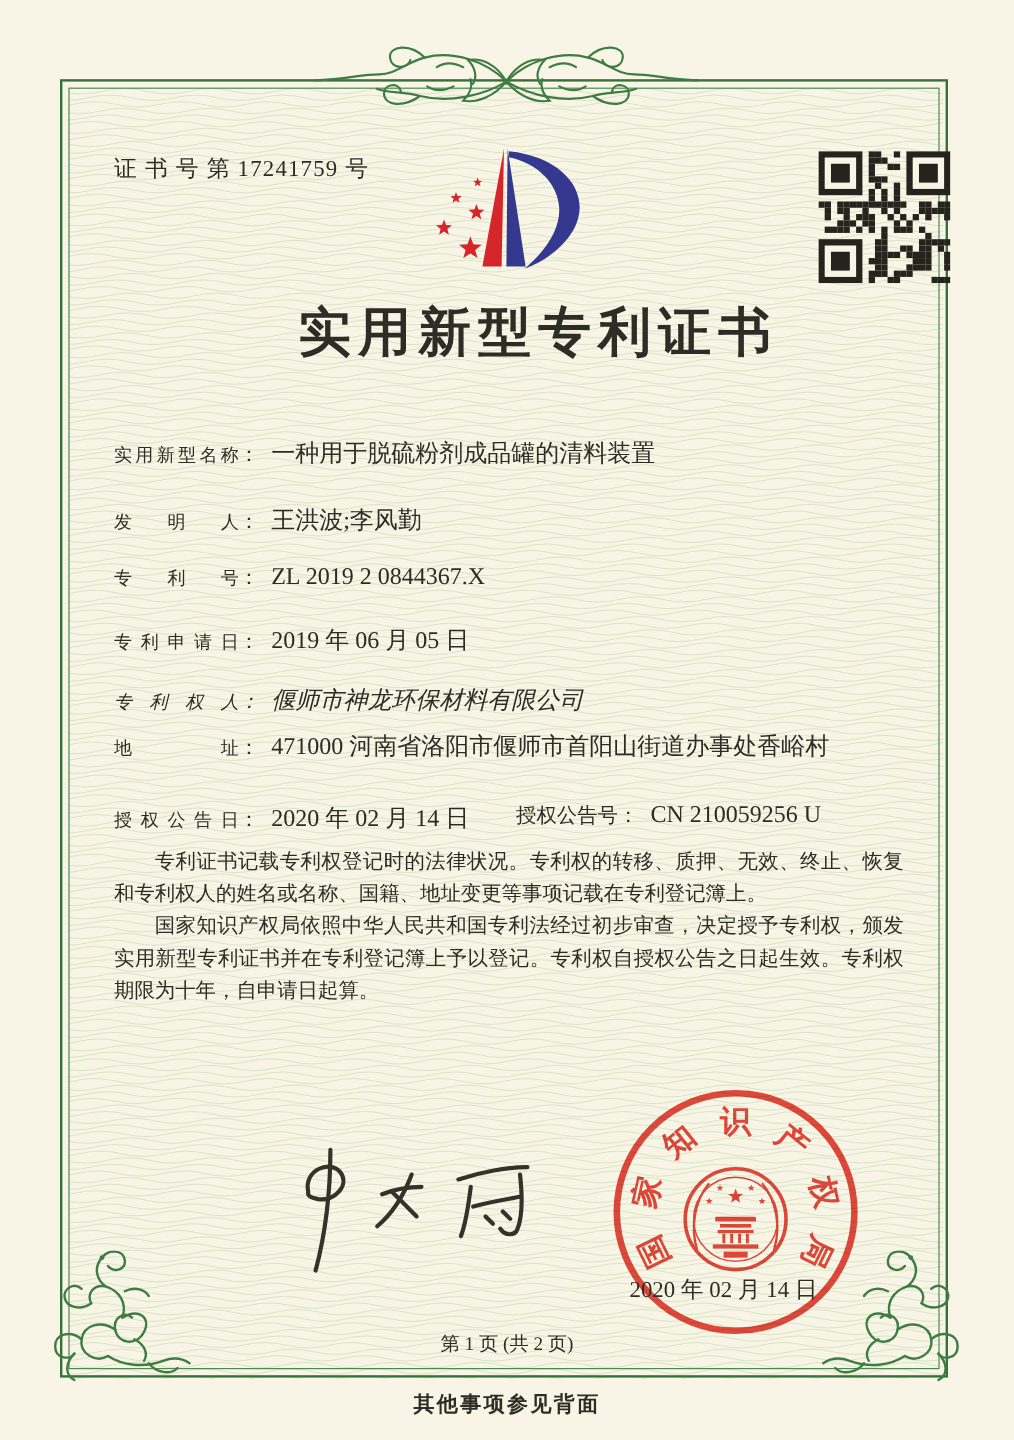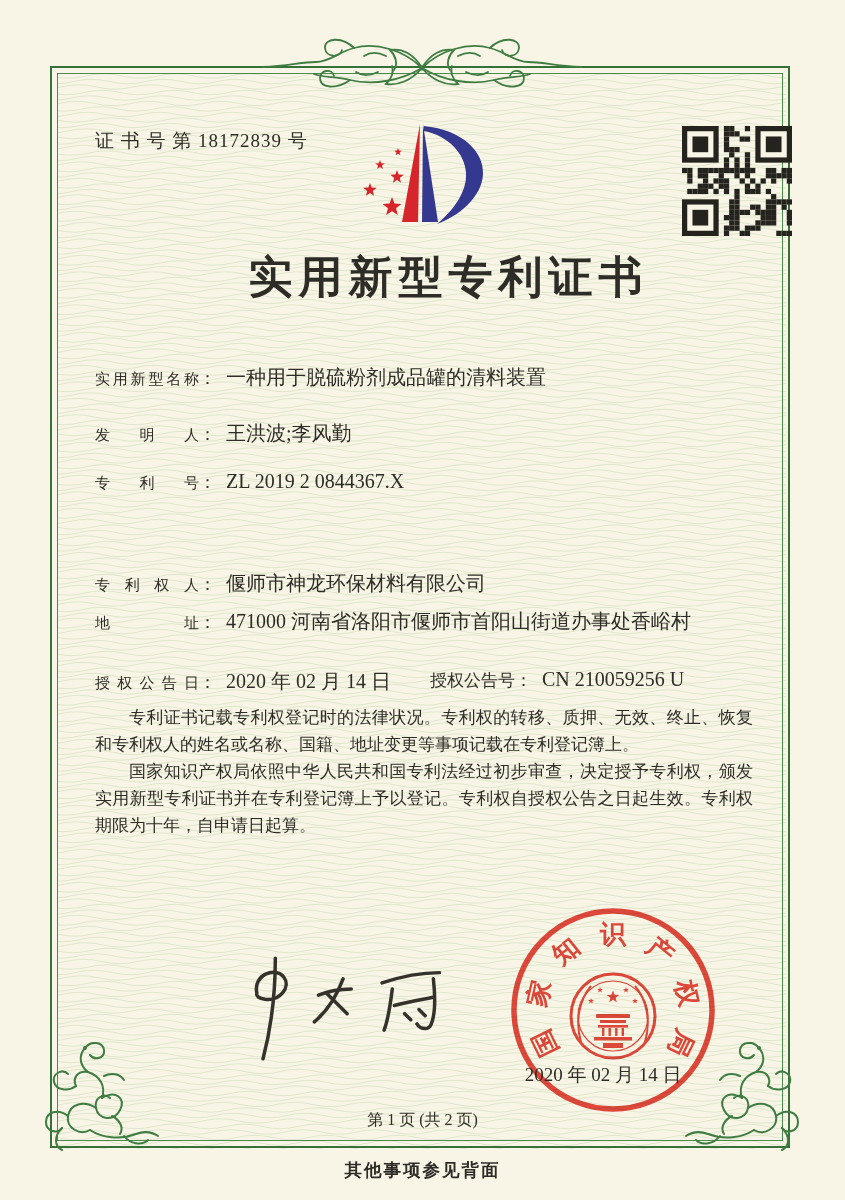--- a/index.html
+++ b/index.html
@@ -33,21 +33,21 @@
     text-align:center; font-size:44px; font-weight:700; letter-spacing:6px;padding-left:26px;
   }
   .field-row{position:absolute; left:95px; white-space:nowrap; font-size:17px;}
   .f-label{
     display:inline-block; width:104px; text-align:justify; text-align-last:justify;
     font-size:15px; vertical-align:baseline;
   }
   .f-colon{font-size:17px; margin-right:10px;}
   .f-value{font-size:20px;}
   .row-name{top:364px;} .row-inventor{top:420px;} .row-patentno{top:470px;}
-  .row-filing{top:520px;} .row-patentee{top:570px;} .row-address{top:608px;}
+  .row-filing{top:520px;} .row-patentee{top:570px;font-style:italic;} .row-address{top:608px;}
   .row-grant{top:668px;}
   .grant-no{position:absolute; left:335px; top:0; white-space:nowrap;}
   .g-label{font-size:17px;}
   .paras{
     position:absolute; left:95px; top:704px; width:658px;
     font-size:17px; line-height:27px; text-align:justify;
   }
   .paras p{margin:0; text-indent:2em;}
   .officials{position:absolute; left:95px; top:992px; font-size:19px; letter-spacing:4px;}
   .officials .o-name{margin-top:17px;}
@@ -300,21 +300,21 @@
       <path d="M48,44 C40,50 28,48 26,40 C24,32 34,26 40,32"></path>
       <path d="M76,34 C84,30 92,32 96,38"></path>
       <path d="M84,74 C92,78 96,86 92,92"></path>
       <circle cx="57" cy="6" r="2" fill="#3e7c42" stroke="none"></circle>
     </g>
   </svg>
   <svg class="corner corner-br" viewBox="0 0 132 120">
     <use href="#cornerG"></use>
   </svg>
 
-  <div class="cert-no">证 书 号 第 18172839 号</div>
+  <div class="cert-no">证 书 号 第 17241759 号</div>
 
   <svg class="logo" viewBox="0 0 150 122">
     <path d="M79,10 C118,14 139,36 138,58 C137,82 112,101 92,108 C110,93 122,75 121,57 C120,38 104,20 79,15 Z" fill="#35388f"></path>
     <path d="M75,8 L57,106 L73,106 Z" fill="#d6262b"></path>
     <path d="M78,8 L77,106 L93,106 Z" fill="#35388f"></path>
     <g id="logoStars">
         <polygon points="53.0,32.0 54.0,34.6 56.8,34.8 54.6,36.5 55.4,39.2 53.0,37.7 50.6,39.2 51.4,36.5 49.2,34.8 52.0,34.6" fill="#d6262b"></polygon>
         <polygon points="35.0,44.0 36.2,47.3 39.8,47.5 37.0,49.6 37.9,53.0 35.0,51.1 32.1,53.0 33.0,49.6 30.2,47.5 33.8,47.3" fill="#d6262b"></polygon>
         <polygon points="52.0,54.0 53.7,58.6 58.7,58.8 54.8,61.9 56.1,66.7 52.0,63.9 47.9,66.7 49.2,61.9 45.3,58.8 50.3,58.6" fill="#d6262b"></polygon>
         <polygon points="25.0,67.0 26.7,71.6 31.7,71.8 27.8,74.9 29.1,79.7 25.0,76.9 20.9,79.7 22.2,74.9 18.3,71.8 23.3,71.6" fill="#d6262b"></polygon>
@@ -466,20 +466,23 @@
 
   <div class="field-row row-name">
     <span class="f-label">实用新型名称</span><span class="f-colon">：</span><span class="f-value">一种用于脱硫粉剂成品罐的清料装置</span>
   </div>
   <div class="field-row row-inventor">
     <span class="f-label">发明人</span><span class="f-colon">：</span><span class="f-value">王洪波;李风勤</span>
   </div>
   <div class="field-row row-patentno">
     <span class="f-label">专利号</span><span class="f-colon">：</span><span class="f-value">ZL 2019 2 0844367.X</span>
   </div>
+  <div class="field-row row-filing">
+    <span class="f-label">专利申请日</span><span class="f-colon">：</span><span class="f-value">2019 年 06 月 05 日</span>
+  </div>
   <div class="field-row row-patentee">
     <span class="f-label">专利权人</span><span class="f-colon">：</span><span class="f-value">偃师市神龙环保材料有限公司</span>
   </div>
   <div class="field-row row-address">
     <span class="f-label">地址</span><span class="f-colon">：</span><span class="f-value">471000 河南省洛阳市偃师市首阳山街道办事处香峪村</span>
   </div>
   <div class="field-row row-grant">
     <span class="f-label">授权公告日</span><span class="f-colon">：</span><span class="f-value">2020 年 02 月 14 日</span>
     <span class="grant-no">
       <span class="g-label">授权公告号</span><span class="f-colon">：</span><span class="f-value">CN 210059256 U</span>

